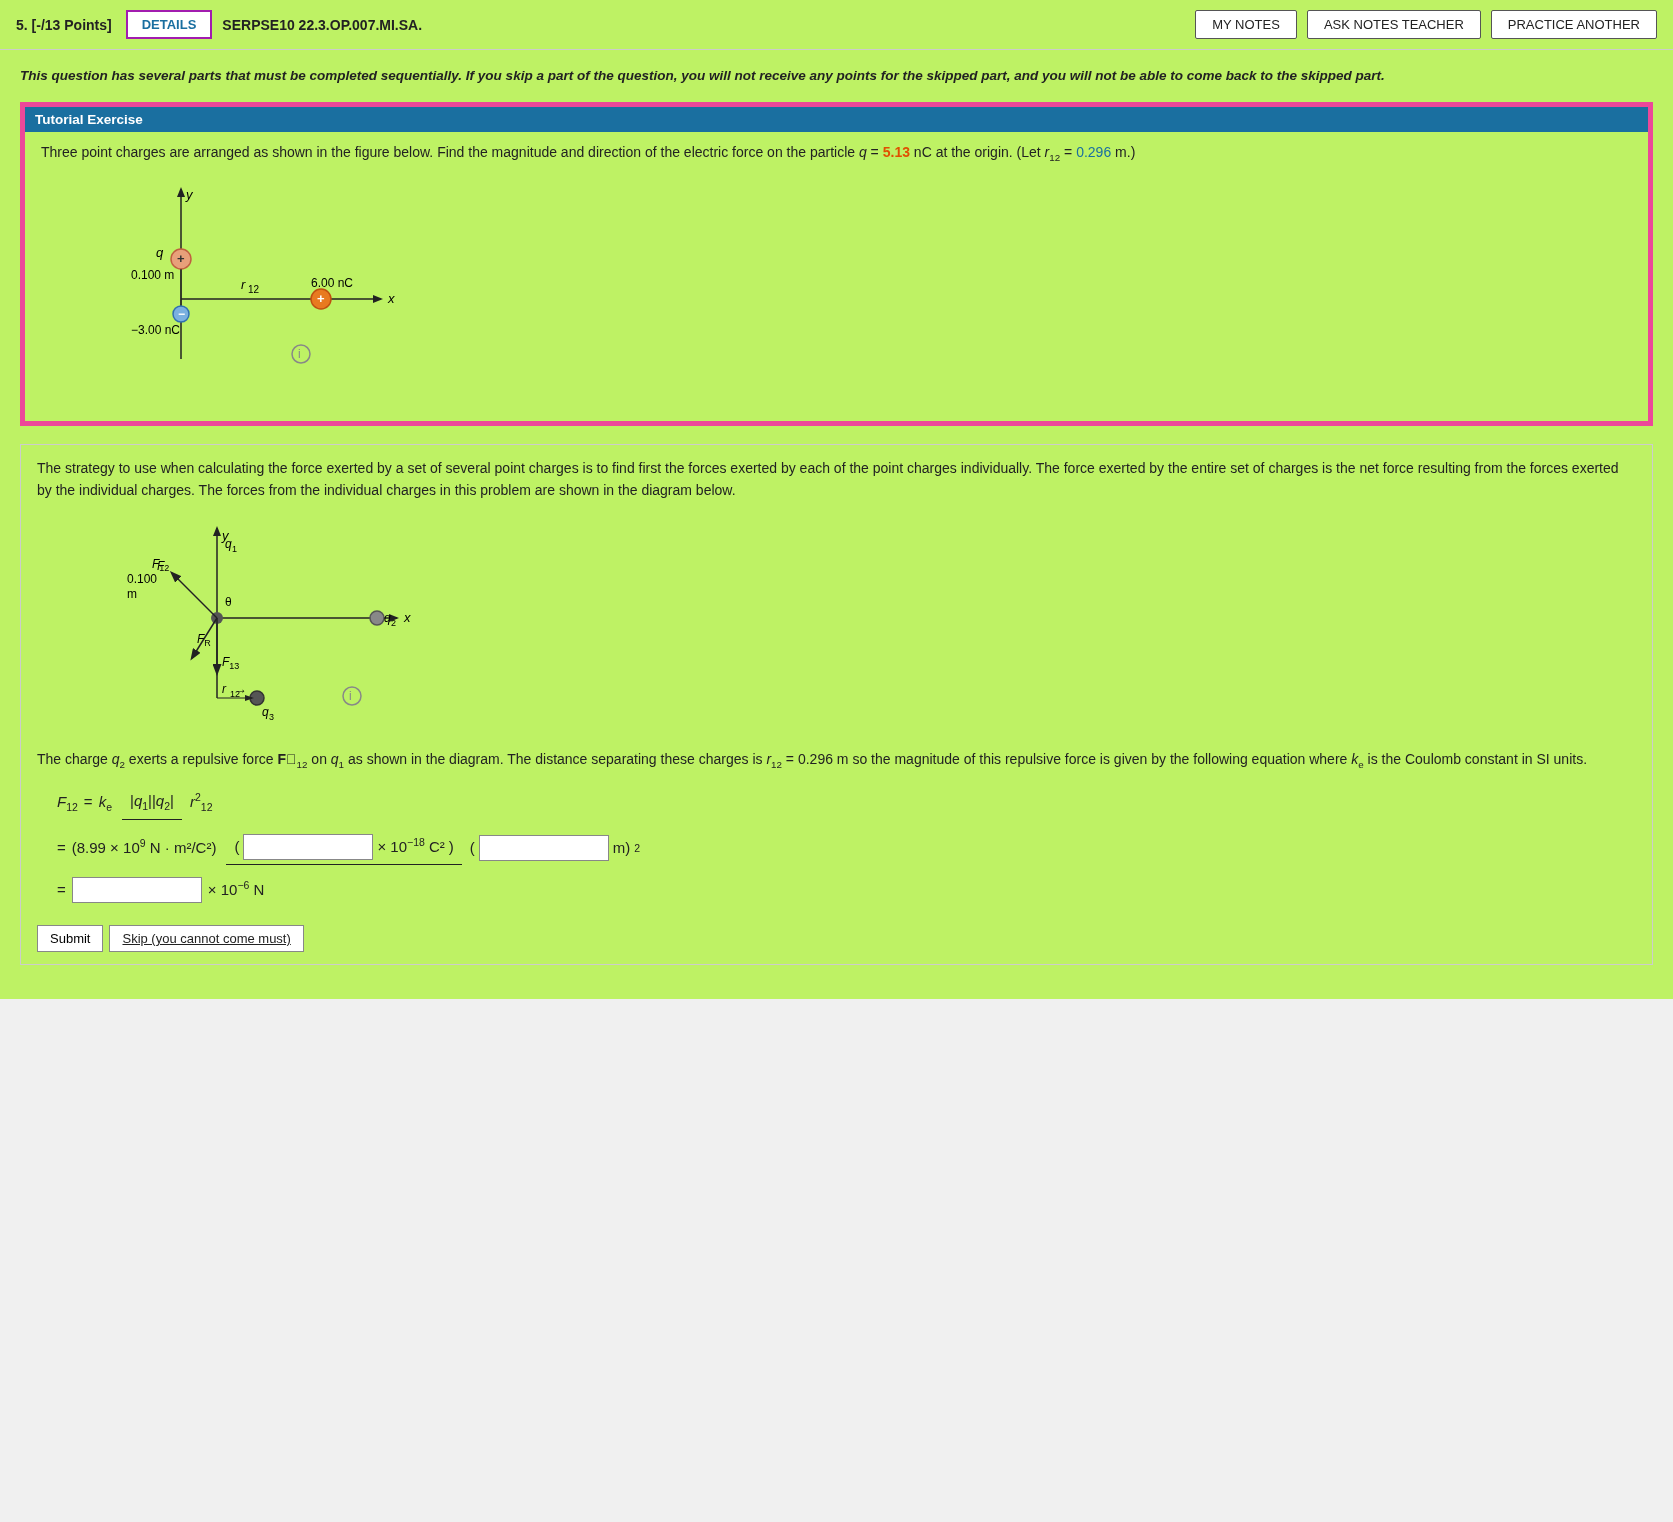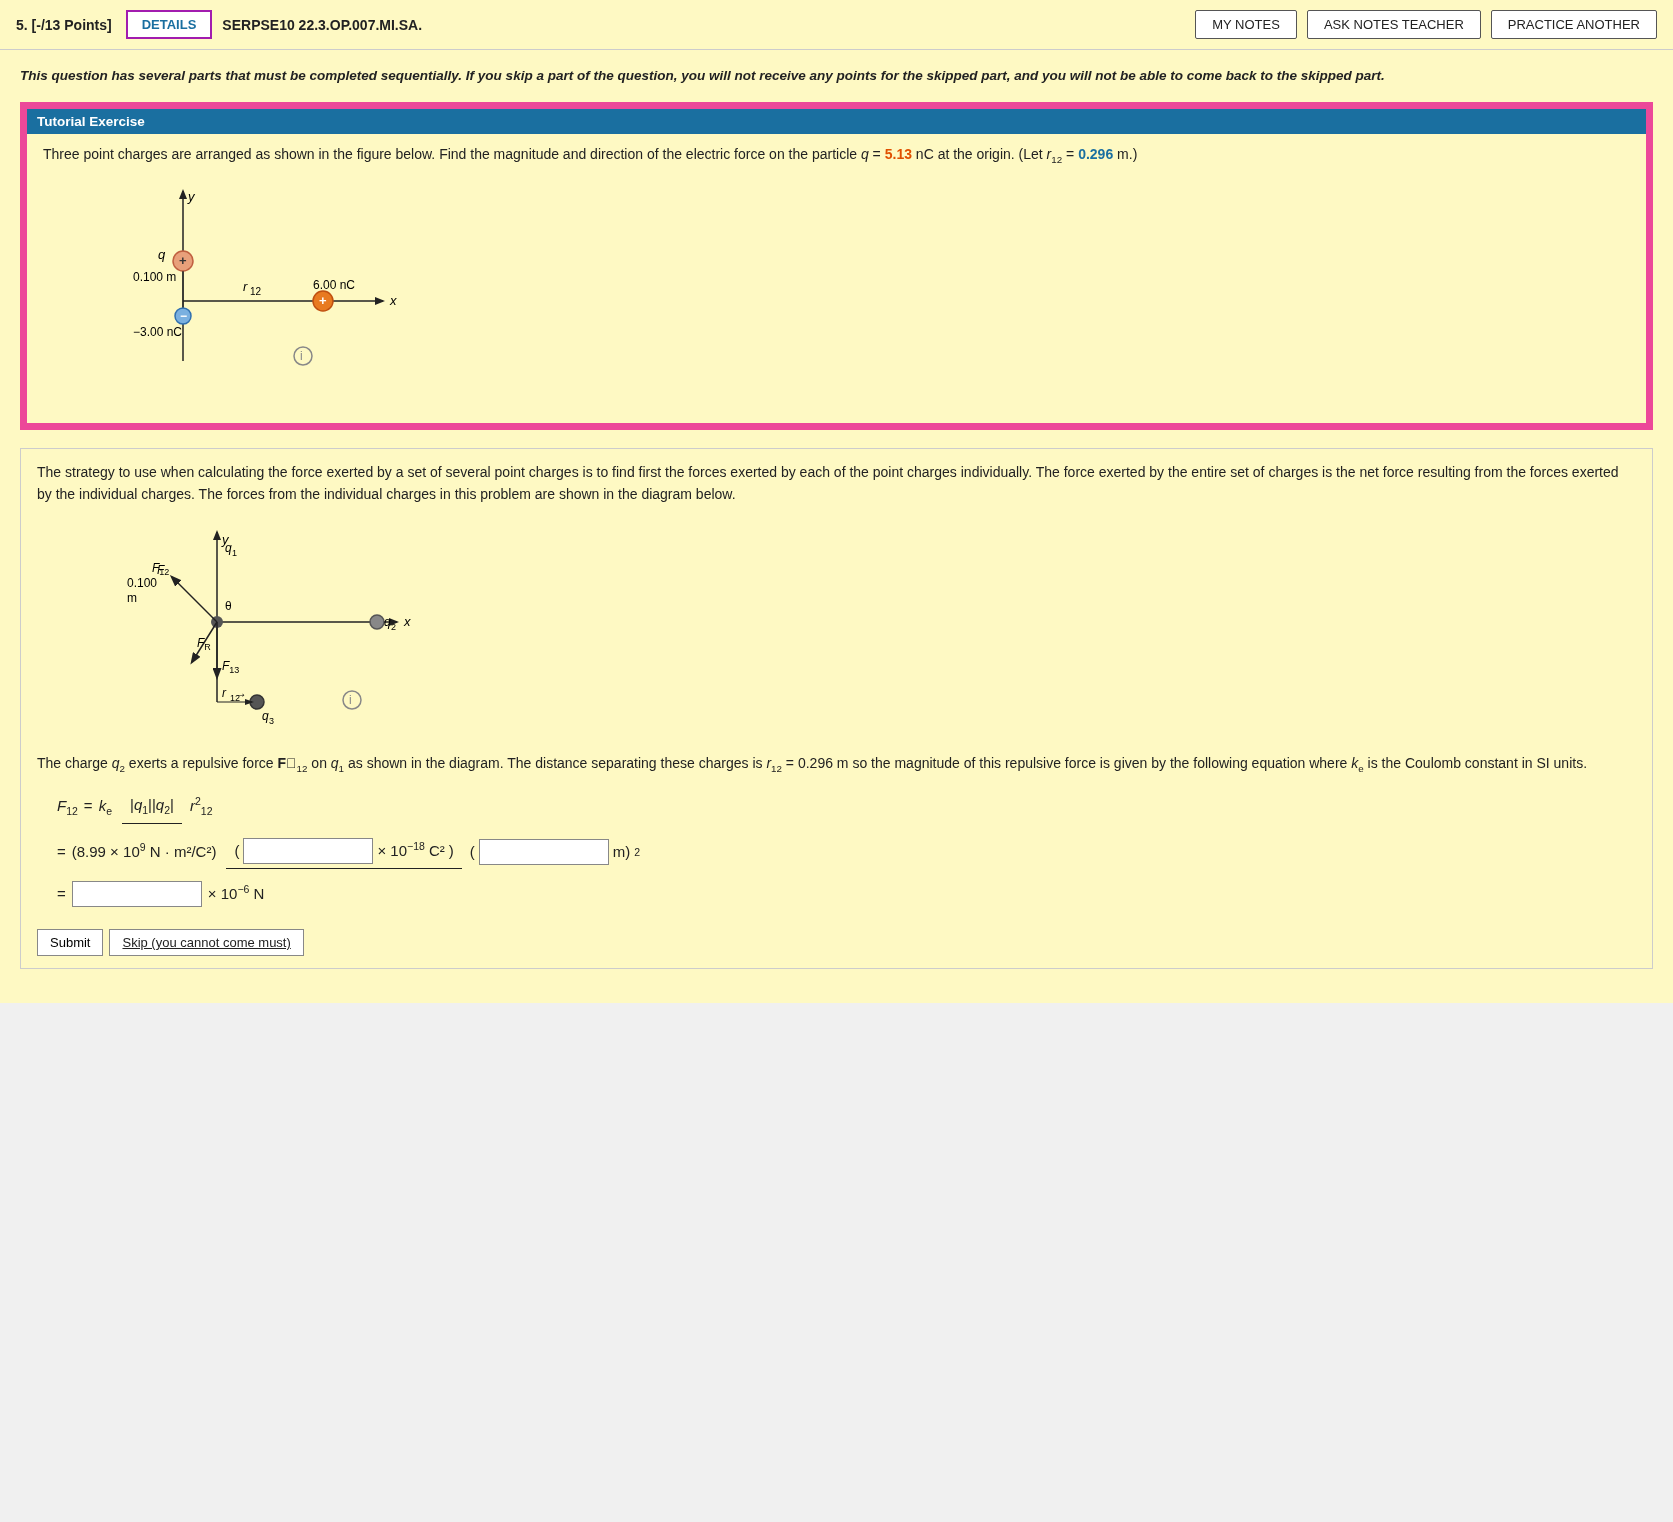--- a/index.html
+++ b/index.html
@@ -3,21 +3,21 @@
   <meta charset="utf-8">
   <style>
     * { box-sizing: border-box; margin: 0; padding: 0; }
     body {
       font-family: Arial, sans-serif;
       font-size: 14px;
       background: #f0f0f0;
       color: #222;
     }
     .page-wrapper {
-      background: #fef9c3;
+      background: #bef264;
       max-width: 1673px;
       margin: 0 auto;
       padding: 0;
     }
     
     .header-bar {
       display: flex;
       align-items: center;
       padding: 10px 16px;
       border-bottom: 1px solid #ccc;
@@ -70,21 +70,21 @@
       background: #1a6fa0;
       color: #fff;
       padding: 5px 10px;
       font-weight: bold;
       font-size: 13.5px;
       margin-bottom: 0;
       display: inline-block;
       min-width: 220px;
     }
     .section-box {
-      border: 7px solid #ec4899;
+      border: 5px solid #ec4899;
       margin-bottom: 18px;
     }
     .section-box .section-header {
       display: block;
       width: auto;
     }
     .section-content {
       padding: 12px 16px;
     }
     
@@ -95,21 +95,21 @@
       font-weight: bold;
       font-size: 13.5px;
       display: block;
       min-width: 120px;
     }
     .step-box {
       border: 1px solid #ccc;
       margin-bottom: 18px;
     }
     .highlight-red { color: #e05000; font-weight: bold; }
-    .highlight-blue { color: #1a6fa0; font-weight: bold; }
+    .highlight-blue { color: #1a6fa0; font-weight: normal; }
     
     .diagram-area {
       margin: 16px 0 10px 60px;
     }
     
     .formula-block {
       margin: 12px 0 12px 20px;
       font-size: 15px;
       line-height: 2;
     }

